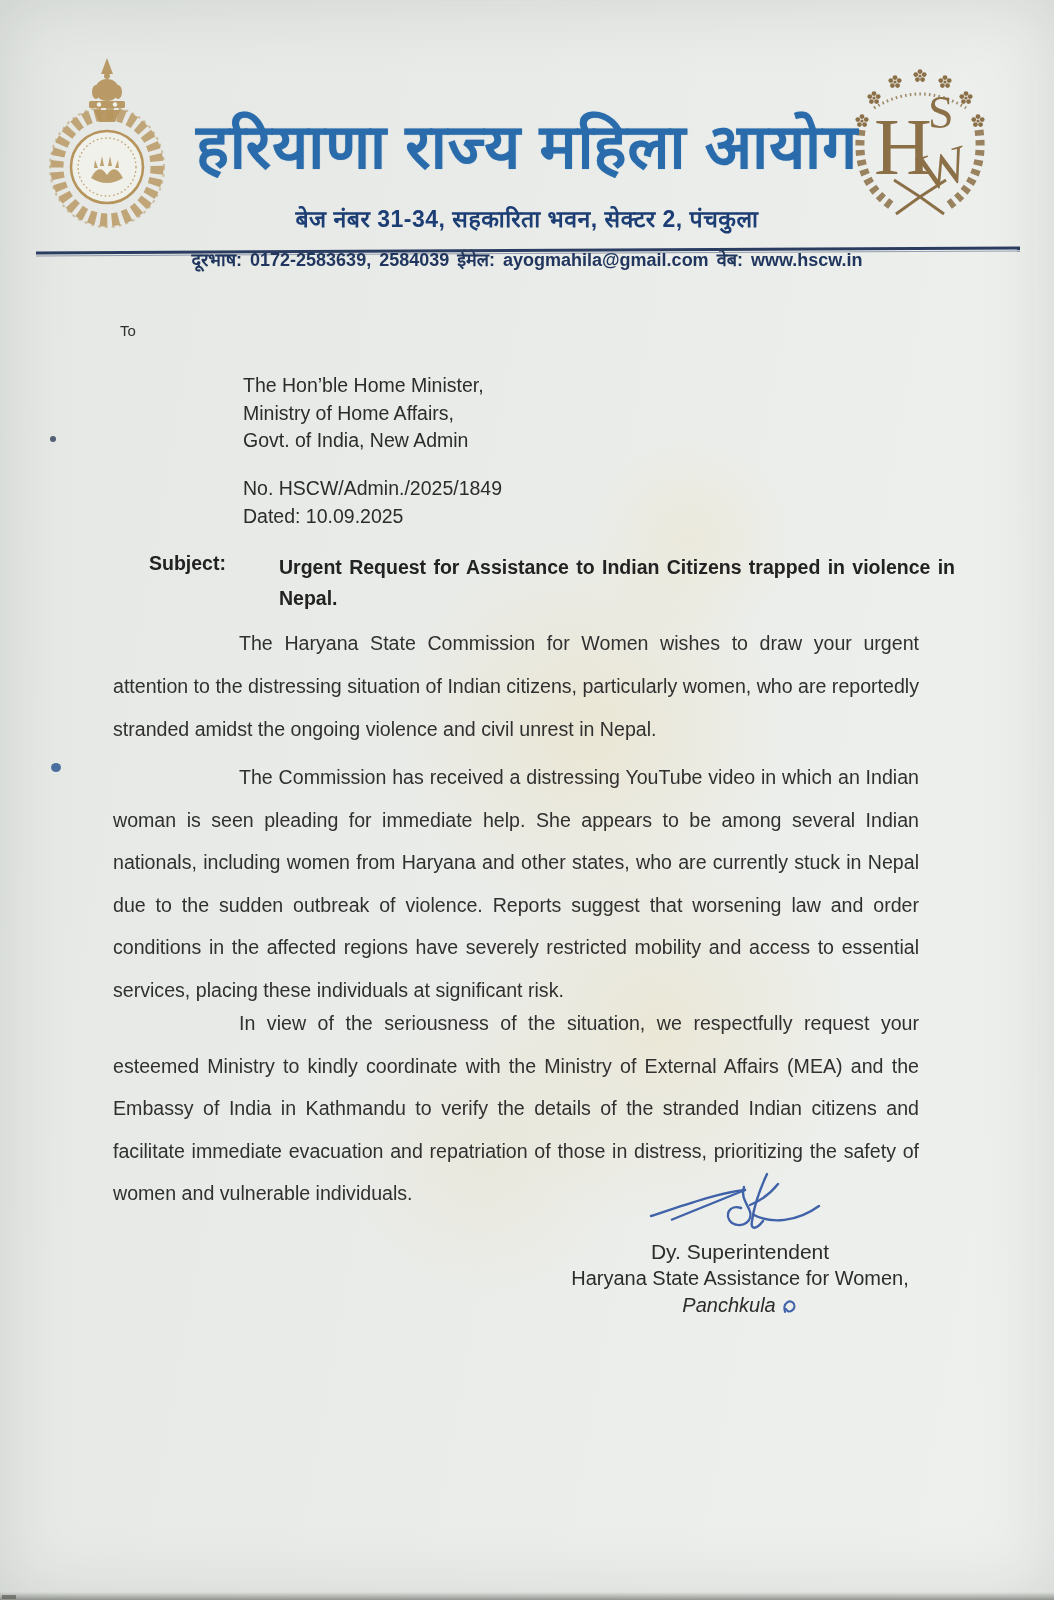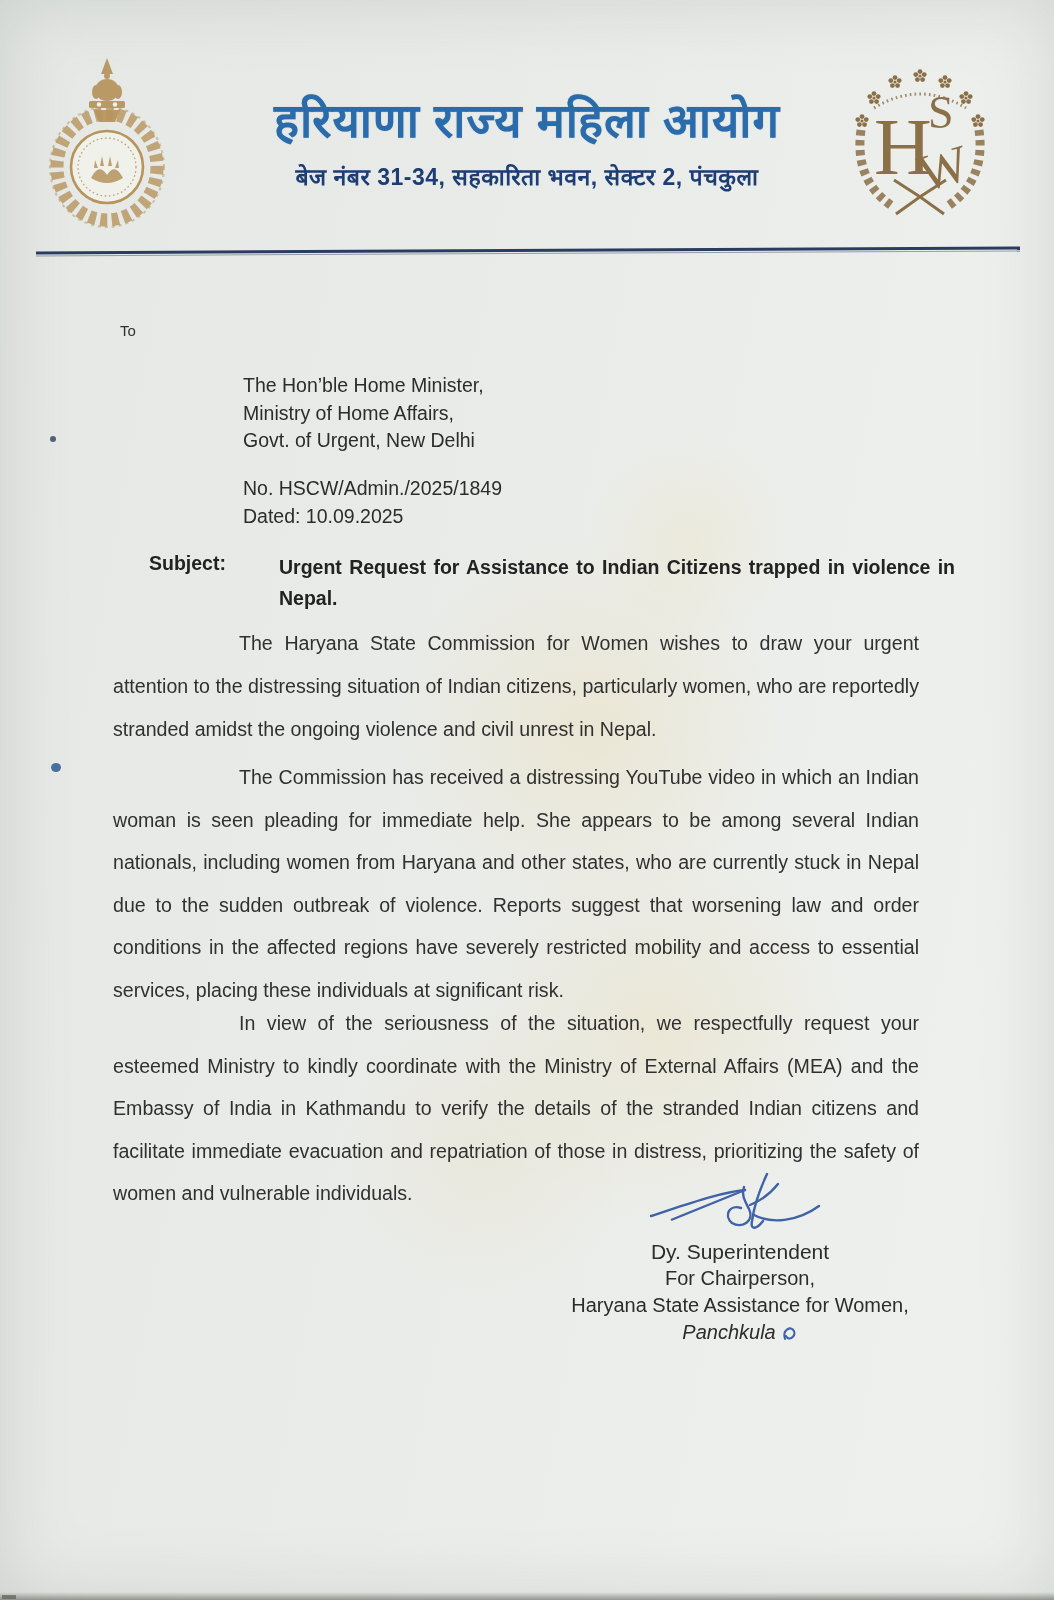--- a/index.html
+++ b/index.html
@@ -29,22 +29,22 @@
   .bottom-shade{position:absolute;left:0;right:0;bottom:0;height:8px;
     background:linear-gradient(to top,rgba(72,76,68,.5),rgba(72,76,68,0));}
   .corner-speck{position:absolute;left:2px;bottom:1px;width:14px;height:4px;background:#5c6057;opacity:.7;}
 
   
   .letterhead{position:absolute;left:0;top:0;width:1054px;height:260px;}
   .emblem-left{position:absolute;left:42px;top:52px;}
   .emblem-right{position:absolute;left:844px;top:48px;}
   .head-text{position:absolute;left:150px;right:150px;top:92px;text-align:center;}
   .org-name{
-    font-size:47px;font-weight:bold;color:#2a6cab;line-height:1.25;
-    letter-spacing:1px;margin:0;
+    font-size:62px;font-weight:bold;color:#2a6cab;line-height:1.25;
+    letter-spacing:1px;margin:16px;
     text-shadow:0 0 1px rgba(42,108,171,.45);
   }
   .org-address{
     font-size:23px;font-weight:bold;color:#1c3e74;margin-top:9px;letter-spacing:.5px;
   }
   .org-contact{
     font-size:18px;font-weight:bold;color:#20365e;margin-top:13px;word-spacing:3px;
   }
   .head-rule{
     position:absolute;left:36px;right:34px;top:249px;height:3px;background:#2b3c61;
@@ -156,31 +156,32 @@
       <g fill="#8b6f47" font-family="'Liberation Serif', serif">
         <text x="30" y="126" font-size="80" font-weight="400">H</text>
         <text x="84" y="80" font-size="46">S</text>
         <text x="74" y="138" font-size="52" transform="rotate(-16 98 118)">W</text>
       </g>
     </svg>
 
     <div class="head-text">
       <h1 class="org-name">हरियाणा राज्य महिला आयोग</h1>
       <div class="org-address">बेज नंबर 31-34, सहकारिता भवन, सेक्टर 2, पंचकुला</div>
+      <div class="org-contact">दूरभाष: 0172-2583639, 2584039 ईमेल: ayogmahila@gmail.com वेब: www.hscw.in</div>
     </div>
     <div class="head-rule"></div>
   </header>
 
   <main>
     <div class="salutation">To</div>
 
     <div class="recipient">
       <div>The Hon’ble Home Minister,</div>
       <div>Ministry of Home Affairs,</div>
-      <div>Govt. of Urgent, New Delhi</div>
+      <div>Govt. of India, New Admin</div>
     </div>
 
     <div class="ref-no">No. HSCW/Admin./2025/1849</div>
     <div class="date-line">Dated: 10.09.2025</div>
 
     <div class="subject-row">
       <span class="subject-label">Subject:</span>
       <span class="subject-text">Urgent Request for Assistance to Indian Citizens trapped in violence in Nepal.</span>
     </div>
 
@@ -193,21 +194,20 @@
         <g fill="none" stroke="#3f62a8" stroke-width="2.4" stroke-linecap="round">
           <path d="M6 48 C40 37 76 24 100 22"></path>
           <path d="M100 22 L26 52 L58 39"></path>
           <path d="M96 40 C85 36 78 47 87 55 C97 61 110 53 104 41 C100 33 96 27 99 19"></path>
           <path d="M122 6 C115 21 109 38 107 53 C105 63 112 61 118 53"></path>
           <path d="M105 37 C115 33 125 26 133 16"></path>
           <path d="M109 47 C126 56 152 54 174 38"></path>
         </g>
       </svg>
       <div class="sig-line designation">Dy. Superintendent</div>
-      <div class="sig-line">For Chairperson,</div>
       <div class="sig-line">Haryana State Assistance for Women,</div>
       <div class="sig-line place-row">
         <span>Panchkula</span>
         <svg width="18" height="20" viewBox="0 0 18 20">
           <path d="M5 16 C2 7 11 2 14 8 C16 13 9 19 6 13" fill="none" stroke="#3f62a8" stroke-width="2" stroke-linecap="round"></path>
         </svg>
       </div>
     </div>
   </main>
 

